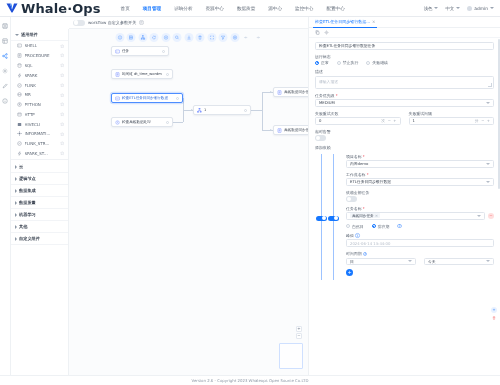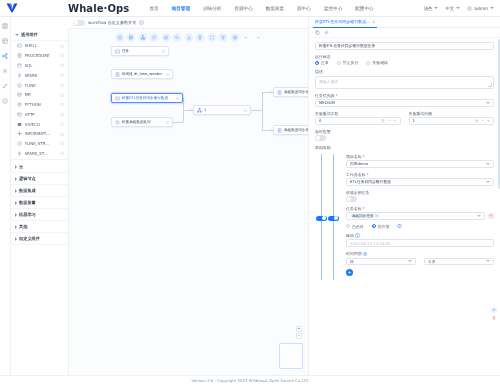--- a/index.html
+++ b/index.html
@@ -14,21 +14,21 @@
   .app { position:relative; width:500px; height:385px; background:#fff; }
 
   
   .header {
     height:17px; background:#fff; border-bottom:1px solid #e8ebef;
     display:flex; align-items:center; padding:0 6px; position:relative; z-index:30;
   }
   .logo-wrap { display:flex; align-items:center; gap:3px; }
   .logo-mark { width:12px; height:10px; position:relative; }
   .logo-mark svg { display:block; }
-  .logo-text { font-size:10px; font-weight:700; color:#1f2d3d; letter-spacing:.1px;margin-left:47px; }
+  .logo-text { font-size:13px; font-weight:700; color:#1f2d3d; letter-spacing:.1px; }
   .nav { display:flex; align-items:center; gap:13px; margin-left:20px; }
   .nav-item { font-size:4.6px; color:#5a6472; white-space:nowrap; cursor:pointer; padding:2px 0; }
   .nav-item.active { color:#1677ff; font-weight:600; }
   .header-right { margin-left:auto; display:flex; align-items:center; gap:7px; }
   .hr-item { display:flex; align-items:center; gap:2px; font-size:4.4px; color:#5a6472; cursor:pointer; }
   .caret { width:0;height:0;border-left:2px solid transparent;border-right:2px solid transparent;border-top:2.5px solid #9aa4b2; }
   .avatar-dot { width:5px;height:5px;border-radius:50%;background:#d7dde5; display:inline-block; }
 
   
   .rail {

